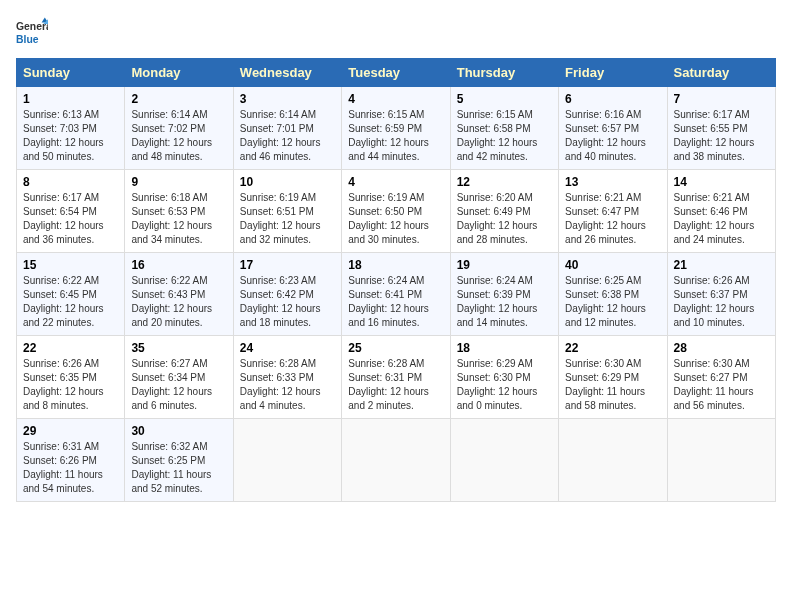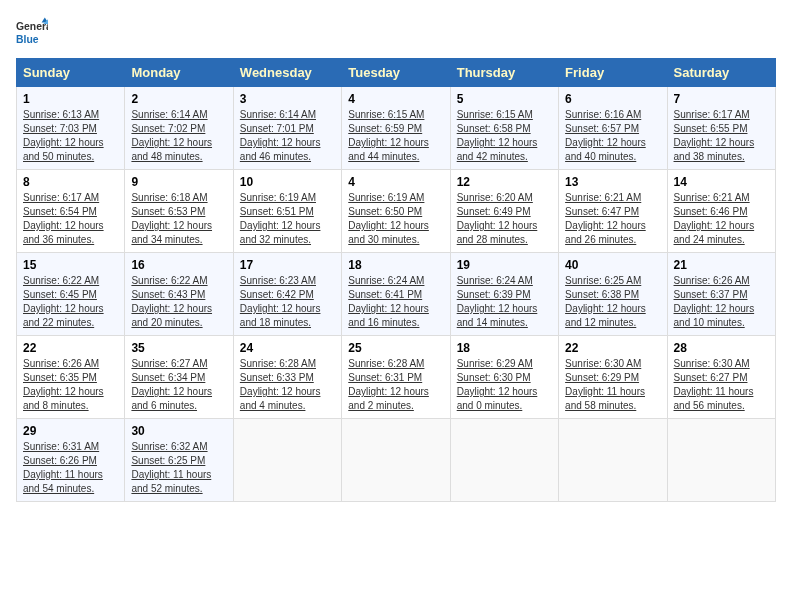--- a/index.html
+++ b/index.html
@@ -68,21 +68,20 @@
     .day-num {
       font-weight: bold;
       font-size: 12px;
       display: block;
       margin-bottom: 2px;
     }
     .day-info {
       color: #333;
       font-size: 10px;
       line-height: 1.4;
-      text-decoration: underline;
     }
     .empty-cell {
       background: #f9f9f9 !important;
     }
   </style>
 </head>
 <body>
 
 <div class="header">
   <div class="logo">

